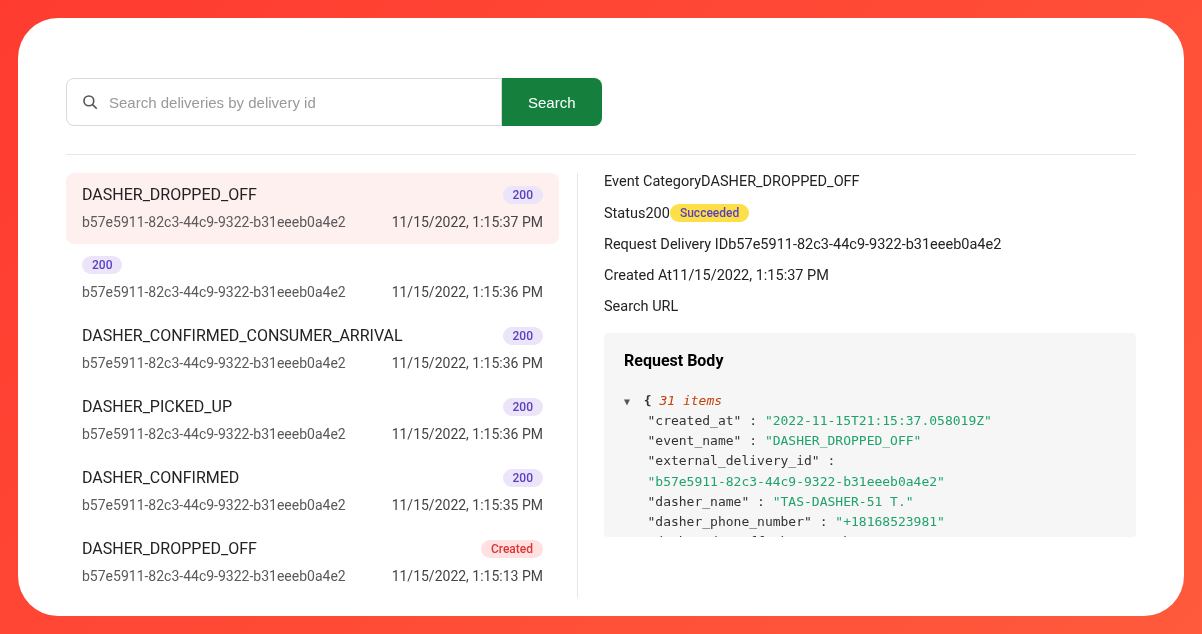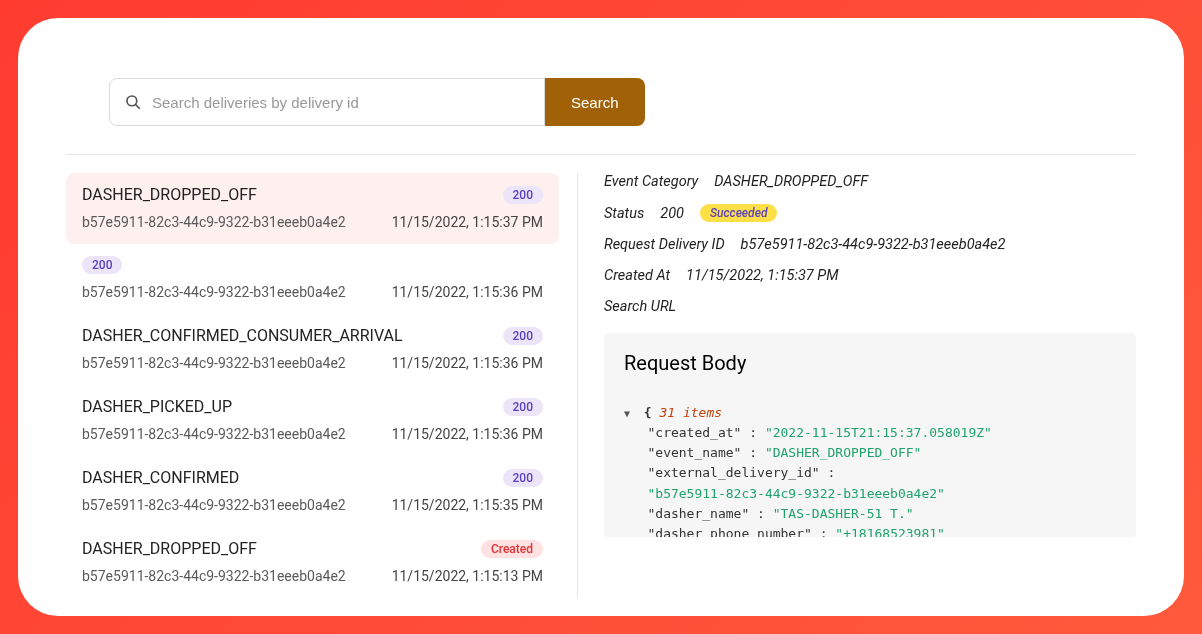--- a/index.html
+++ b/index.html
@@ -15,41 +15,40 @@
     border-radius: 40px;
     width: 100%;
     height: 100%;
     padding: 30px 48px;
     overflow: hidden;
   }
   .search-row {
     display: flex;
     margin-bottom: 28px;
     margin-top: 30px;
-    margin-left: 43px;
   }
   .search-wrap {
     display: flex;
     align-items: center;
     border: 1px solid #d9d9d9;
     border-radius: 8px 0 0 8px;
     padding: 0 14px;
     width: 436px;
     height: 48px;
   }
   .search-wrap input {
     border: none;
     outline: none;
     font-size: 15px;
     flex: 1;
     color: #333;
   }
   .search-wrap input::placeholder { color: #999; }
   .search-btn {
-    background: #a16207;
+    background: #15803d;
     color: #fff;
     border: none;
     border-radius: 0 8px 8px 0;
     padding: 16px 26px;
     font-size: 15px;
     height: 48px;
     cursor: pointer;
   }
   .hr { border-top: 1px solid #e6e6e6; margin-bottom: 18px; }
   .main-cols { display: flex; }
@@ -77,32 +76,32 @@
     font-weight: 500;
   }
   .badge-200 { background: #ece5fa; color: #5a3fbe; }
   .badge-failed { background: #ffe1e1; color: #d33; }
   .badge-succeeded { background: #fde047; color: #5a3fbe; }
 
   .detail-col {
     flex: 1;
     padding-left: 26px;
   }
-  .meta-row { display: flex; gap: 16px; align-items: center; margin-bottom: 14px; font-size: 14.5px; font-style: italic; }
+  .meta-row { display: flex; align-items: center; margin-bottom: 14px; font-size: 14.5px; }
   .meta-label { color: #222; }
   .meta-value { color: #222; }
   .request-body-card {
     margin-top: 18px;
     background: #f6f6f6;
     border-radius: 4px;
     padding: 18px 20px 0;
     height: 204px;
     overflow: hidden;
   }
-  .request-body-title { font-size: 20px; font-weight: 400; margin-bottom: 28px; }
+  .request-body-title { font-size: 16px; font-weight: 700; margin-bottom: 21px; }
   .json-pre {
     font-family: "Menlo", "Consolas", monospace;
     font-size: 13px;
     line-height: 1.55;
     color: #333;
   }
   .json-items-count { color: #c2410c; font-style: italic; }
   .json-key { color: #333; }
   .json-str { color: #1fa36b; }
   .toggle-tri { color: #555; font-size: 10px; display:inline-block; width:12px;}

